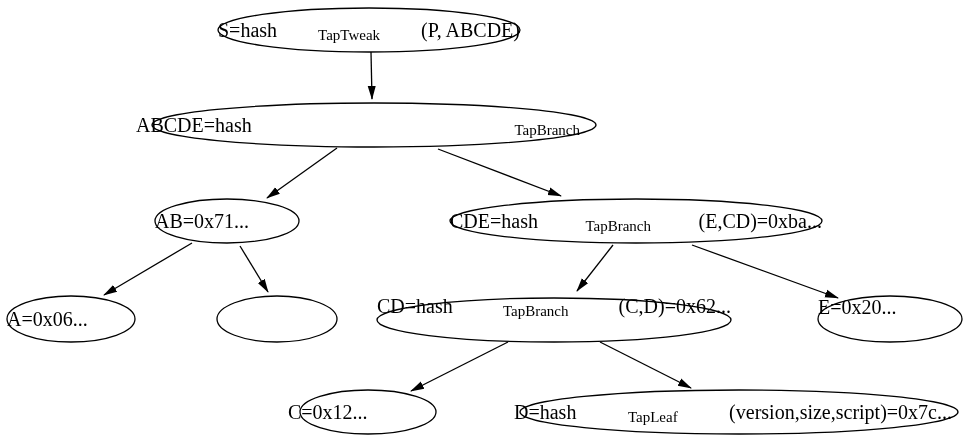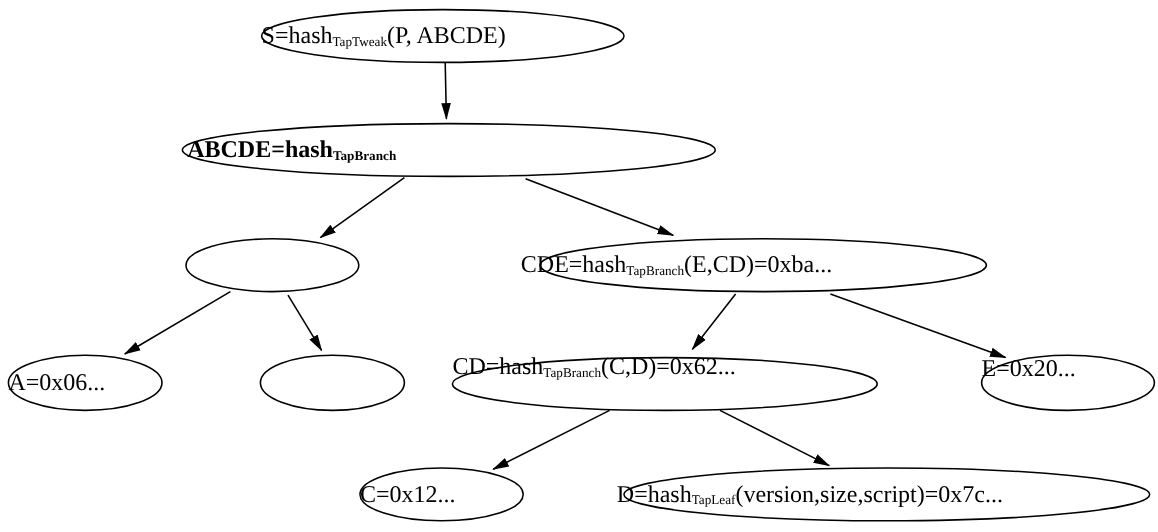--- a/index.html
+++ b/index.html
@@ -9,28 +9,28 @@
     height: 443px;
     background: #ffffff;
     font-family: "Liberation Serif", "DejaVu Serif", serif;
     overflow: hidden;
   }
   .canvas svg { position: absolute; left: 0; top: 0; }
   .node-label {
     position: absolute;
     display: flex;
     align-items: center;
-    justify-content: flex-start;
+    justify-content: space-between;
     color: #000000;
     font-size: 20px;
     white-space: nowrap;
     pointer-events: none;
   }
   .node-label .sub {
-    font-size: 11px;
+    font-size: 15px;
     vertical-align: -5px;
     position: relative;
     top: 5px;
   }
 </style>
 </head>
 <body>
 
 <div class="canvas">
 
@@ -62,27 +62,32 @@
     <ellipse cx="368" cy="412" rx="68" ry="22" fill="none" stroke="#000000" stroke-width="1.3"></ellipse>
     <ellipse cx="739" cy="412" rx="219" ry="22" fill="none" stroke="#000000" stroke-width="1.3"></ellipse>
   </svg>
 
   <div class="node-label" style="left:218px;top:8px;width:302px;height:44px;">
     <span>S=hash</span>
       <span class="sub">TapTweak</span>
       <span>(P, ABCDE)</span>
   </div>
 
-  <div class="node-label" style="left:156px;top:103px;width:444px;height:44px;font-weight:bold;">
+  <div class="node-label" style="left:136px;top:103px;width:444px;height:44px;">
     <span>ABCDE=hash</span>
       <span class="sub">TapBranch</span>
   </div>
 
+  <div class="node-label" style="left:155px;top:199px;width:144px;height:44px;">
+    <span>AB=0x71...</span>
+      <span class="sub"></span>
+      <span></span>
+  </div>
 
-  <div class="node-label" style="left:434px;top:199px;width:372px;height:44px;">
+  <div class="node-label" style="left:450px;top:199px;width:372px;height:44px;">
     <span>CDE=hash</span>
       <span class="sub">TapBranch</span>
       <span>(E,CD)=0xba...</span>
   </div>
 
   <div class="node-label" style="left:7px;top:296px;width:128px;height:46px;">
     <span>A=0x06...</span>
       <span class="sub"></span>
       <span></span>
   </div>
@@ -93,21 +98,21 @@
       <span class="sub">TapBranch</span>
       <span>(C,D)=0x62...</span>
   </div>
 
   <div class="node-label" style="left:818px;top:284px;width:144px;height:46px;">
     <span>E=0x20...</span>
       <span class="sub"></span>
       <span></span>
   </div>
 
-  <div class="node-label" style="left:300px;top:390px;width:136px;height:44px;">
+  <div class="node-label" style="left:288px;top:390px;width:136px;height:44px;">
     <span>C=0x12...</span>
       <span class="sub"></span>
       <span></span>
   </div>
 
   <div class="node-label" style="left:514px;top:390px;width:438px;height:44px;">
     <span>D=hash</span>
       <span class="sub">TapLeaf</span>
       <span>(version,size,script)=0x7c...</span>
   </div>

